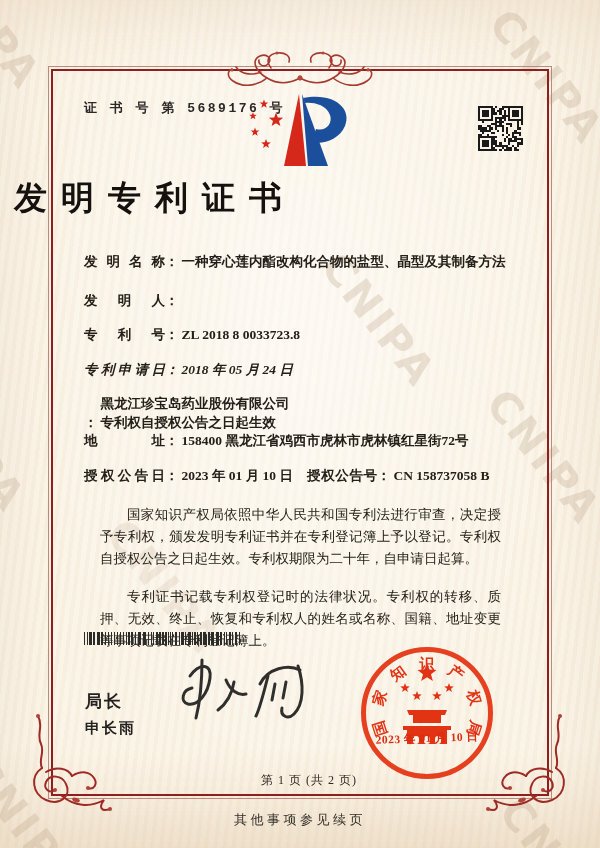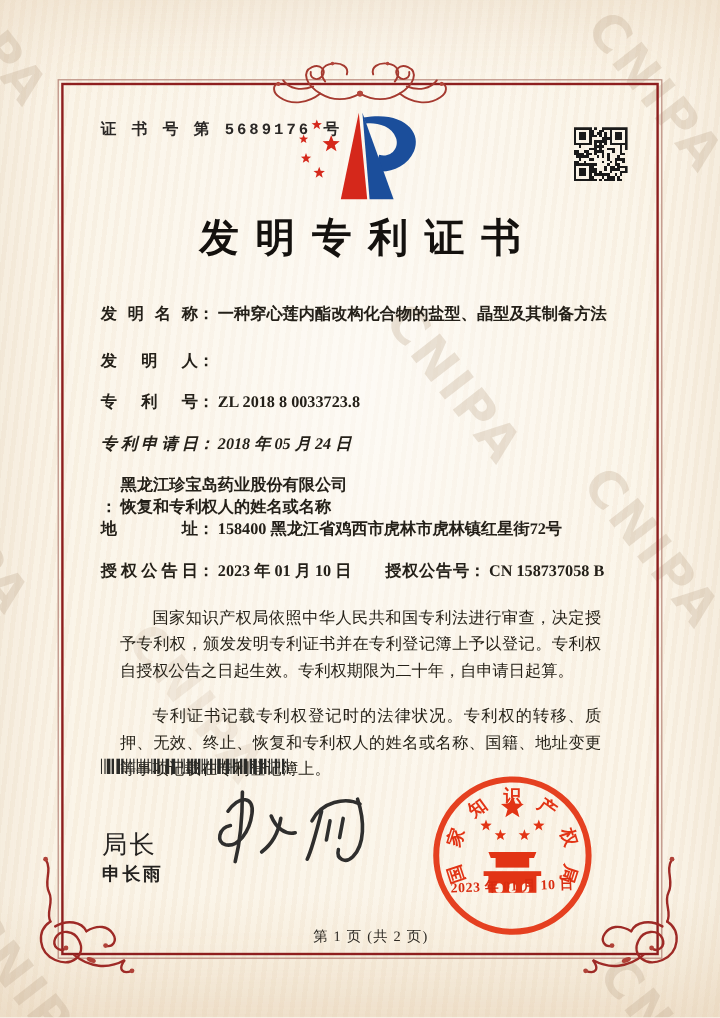--- a/index.html
+++ b/index.html
@@ -23,38 +23,38 @@
   }
   
   .frame-outer{position:absolute; left:48px; top:66px; width:502px; height:731px; border:1px solid #b98a7e;}
   .frame-inner{position:absolute; inset:2px; border:2.5px solid #8e1f1f;}
   .ornament{position:absolute; pointer-events:none;}
   
   .cert-no{position:absolute; left:84px; top:99px; font-size:13px; font-weight:bold; letter-spacing:2.5px; color:#2b2826;font-family:Liberation Mono, monospace;}
   .logo{position:absolute; left:240px; top:90px; width:120px; height:80px;}
   .qr{position:absolute; left:478px; top:106px; width:45px; height:45px;}
   .title{
-    position:absolute; left:0; right:0; top:176px; text-align:center;
+    position:absolute; left:0; right:0; top:176px; text-align:left;
     font-size:33px; font-weight:bold; letter-spacing:14px; text-indent:14px; color:#14110e;
   }
   
   .field{position:absolute; left:84px; width:436px; display:flex; font-size:13.5px; font-weight:bold; color:#242019; line-height:19px;align-items:flex-end;}
   .flabel{display:inline-block; width:81px; flex:none; text-align:justify; text-align-last:justify; text-justify:inter-character;}
   .fcolon{flex:none;}
   .fvalue{margin-left:3px;}
   .f-name{top:252px;} .f-inv{top:291px;} .f-pno{top:325px;} .f-fdate{top:360px;font-style:italic;}
   .f-patentee{top:394px;} .f-addr{top:431px;} .f-grant{top:466px; position:absolute;}
   .grant-no-group{position:absolute; left:223px; top:0; display:flex;}
-  .grant-no-group .flabel{width:70px;margin-left:14px;}
+  .grant-no-group .flabel{width:70px;}
   
   .body-text{position:absolute; left:84px; top:488px; width:433px; font-size:13.5px; line-height:22px; color:#262219;}
   .body-text p{margin:16px; text-indent:2em; text-align:justify;}
   
   .barcode{position:absolute; left:84px; top:632px; width:156px; height:13px;}
-  .officer-title{position:absolute; left:85px; top:690px; font-size:21px; font-weight:normal; font-family:"Liberation Sans","DejaVu Sans",sans-serif; color:#242220; letter-spacing:2px;}
+  .officer-title{position:absolute; left:85px; top:690px; font-size:17px; font-weight:bold; font-family:"Liberation Sans","DejaVu Sans",sans-serif; color:#242220; letter-spacing:2px;}
   .officer-name{position:absolute; left:85px; top:719px; font-size:15px; font-weight:bold; font-family:"Liberation Sans","DejaVu Sans",sans-serif; color:#242220; letter-spacing:2px;}
   .signature{position:absolute; left:172px; top:652px; width:155px; height:85px;}
   
   .seal{position:absolute; left:361px; top:647px; width:132px; height:132px;}
   .seal-ring{position:absolute; inset:0; border:5px solid rgba(228,54,21,.95); border-radius:50%;}
   .seal-char{position:absolute; left:50%; top:50%; font-size:15px; font-weight:bold; color:#e23415; font-family:"Liberation Serif",serif;}
   .seal-emblem{position:absolute; left:32px; top:13px; width:68px; height:96px;}
   .seal-date{position:absolute; left:6px; top:84px; width:120px; text-align:center; font-size:11.5px; font-weight:bold; color:#d92c10; transform:rotate(-2deg); letter-spacing:.5px; white-space:nowrap;}
   
   .page-no{position:absolute; left:0; right:0; top:772px; text-align:center; font-size:12px; letter-spacing:1px; color:#2e2a24;margin-left:18px;}
@@ -400,21 +400,21 @@
   </div>
   <div class="field f-fdate">
     <span class="flabel">专利申请日</span>
       <span class="fcolon">：</span>
     <span class="fvalue">2018 年 05 月 24 日</span>
   </div>
   <div class="field f-patentee">
       <span class="fcolon">：</span>
     <span class="fvalue">
       <span style="display:block;">黑龙江珍宝岛药业股份有限公司</span>
-      <span style="display:block;">恢复和专利权人的姓名或名称</span>
+      <span style="display:block;">专利权自授权公告之日起生效</span>
     </span>
   </div>
   <div class="field f-addr">
     <span class="flabel">地址</span>
       <span class="fcolon">：</span>
     <span class="fvalue">158400 黑龙江省鸡西市虎林市虎林镇红星街72号</span>
   </div>
   <div class="field f-grant">
     <span class="flabel">授权公告日</span>
       <span class="fcolon">：</span>
@@ -525,14 +525,15 @@
       <g fill="#fbf4e7">
         <rect x="20" y="76" width="6" height="8" rx="3"></rect>
         <rect x="31" y="76" width="6" height="8" rx="3"></rect>
         <rect x="42" y="76" width="6" height="8" rx="3"></rect>
       </g>
     </svg>
     <div class="seal-date">2023 年 01 月 10 日</div>
   </div>
 
   <div class="page-no">第 1 页 (共 2 页)</div>
+  <div class="note">其他事项参见续页</div>
 
 </div>
 
 </body></html>

